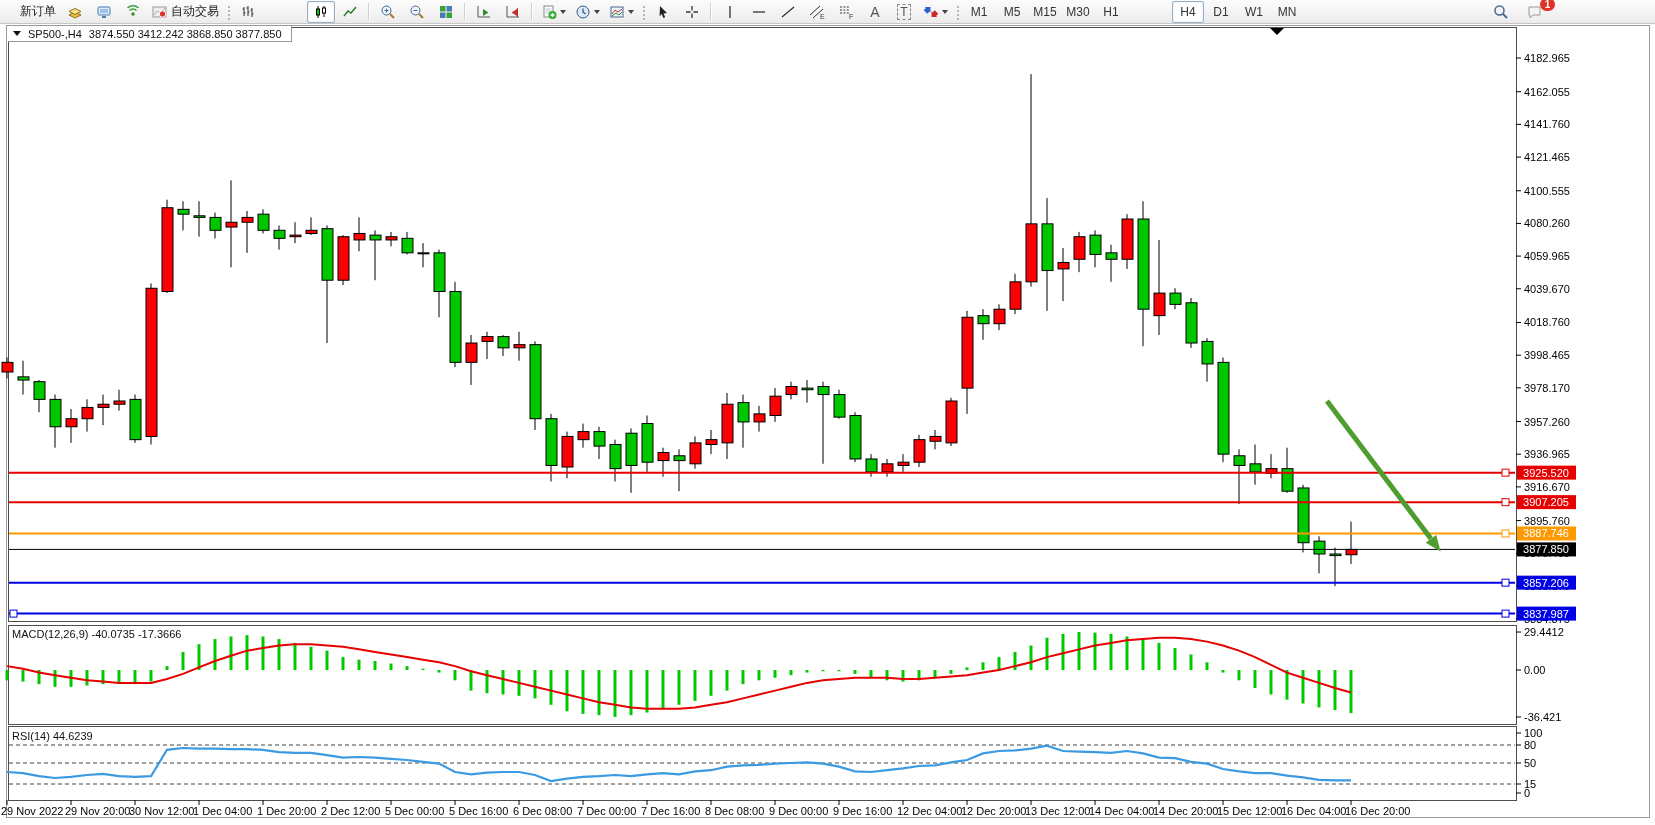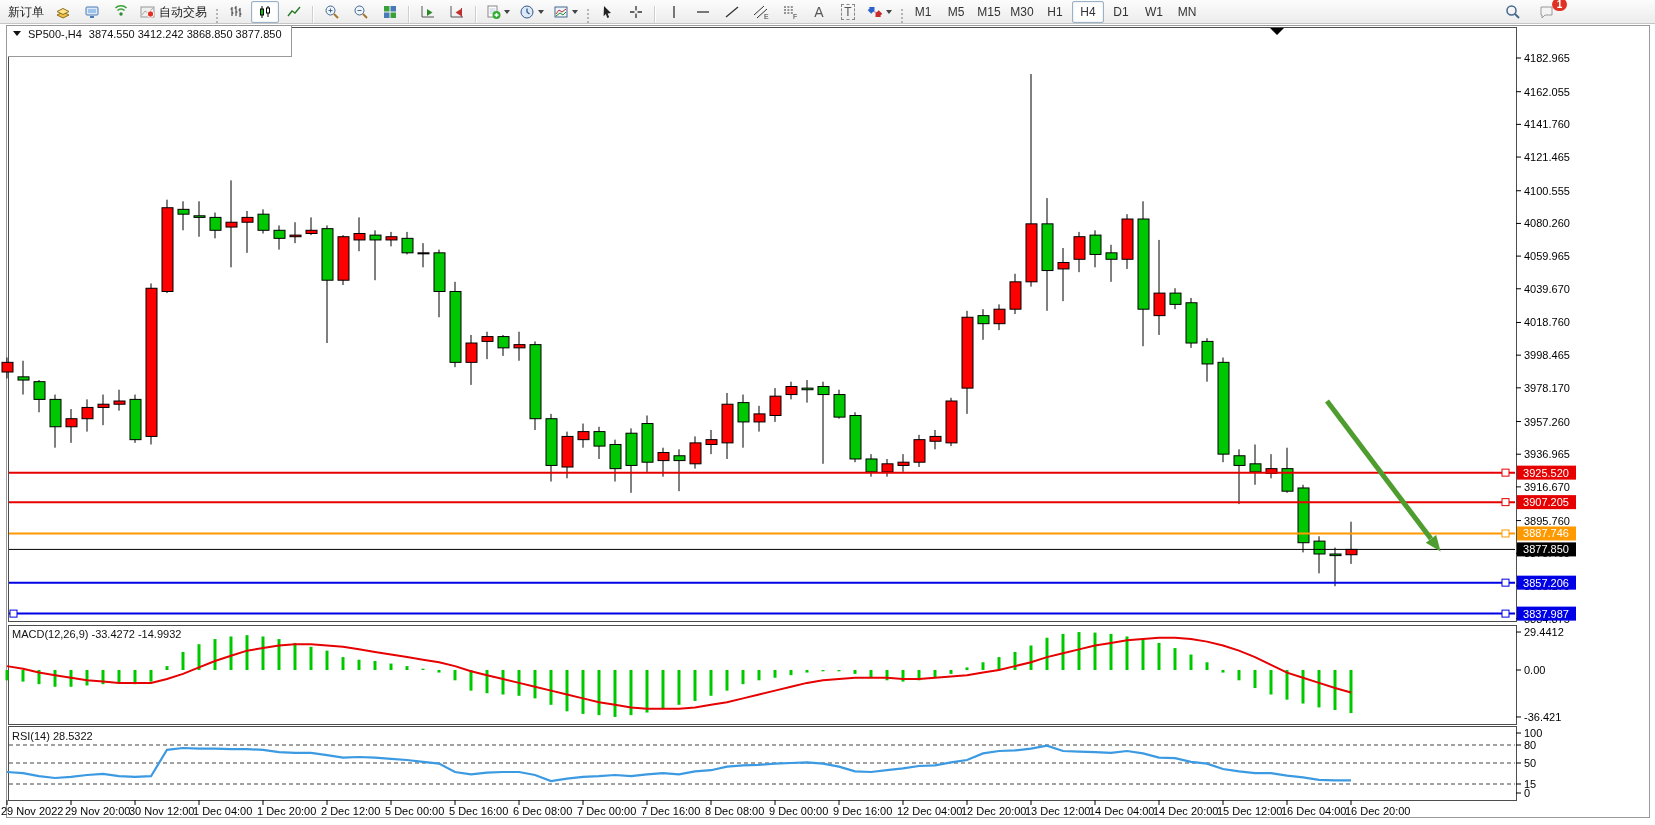--- a/index.html
+++ b/index.html
@@ -1,38 +1,38 @@
 <!DOCTYPE html>
 <html><head>
 <meta charset="utf-8">
 <style>
   html,body{margin:0;padding:0;background:#fff;font-family:"Liberation Sans",sans-serif;}
   #app{position:relative;width:1655px;height:825px;background:#fff;overflow:hidden;}
   
   #toolbar{position:absolute;left:0;top:0;width:1655px;height:24px;
     background:linear-gradient(#fcfcfc,#ececec);border-bottom:1px solid #c6c6c6;
-    display:flex;align-items:flex-end;padding:0 4px;box-sizing:border-box;gap:1px;}
+    display:flex;align-items:center;padding:0 16px;box-sizing:border-box;gap:1px;}
   .tbtn{height:20px;min-width:20px;display:inline-flex;align-items:center;justify-content:center;
     border:1px solid transparent;border-radius:2px;font-size:12px;color:#222;padding:0 3px;cursor:default;}
-  .tbtn.pressed{background:#fff;border-color:#9ab0c4;box-shadow:inset 0 0 2px #cdd8e4;}
+  .tbtn.pressed{background:#fff;border-color:#9ab0c4;box-shadow:inset 0 0 2px #cdd8e4;margin-left:44px;}
   .tf{font-size:12px;color:#333;min-width:24px;}
   .sep{width:1px;height:17px;background:#cfcfcf;border-right:1px solid #fff;margin:0 3px;}
   .grip{width:5px;height:16px;margin:0 2px;
     background-image:radial-gradient(#b5b5b5 1px,transparent 1.2px);background-size:4px 4px;background-position:1px 1px;}
   .caret{width:0;height:0;border-left:3px solid transparent;border-right:3px solid transparent;border-top:4px solid #444;margin-left:3px;}
   .tbtn svg{display:block;}
   .right-icons{margin-left:auto;display:flex;align-items:center;gap:6px;margin-right:90px;}
   .badge{position:absolute;top:-4px;right:-7px;background:#e03224;color:#fff;border-radius:8px;
     font-size:10px;font-weight:bold;min-width:13px;height:13px;line-height:13px;text-align:center;padding:0 1px;}
   .glyph{font-size:12px;color:#333;font-weight:bold;}
   
   #chartwin{position:absolute;left:0;top:24px;width:1655px;height:801px;background:#fff;}
   #chart{position:absolute;left:0;top:0;}
   #titletab{position:absolute;left:8px;top:2px;height:13px;display:flex;align-items:center;gap:7px;
-    background:#fff;border-right:1px solid #999;border-bottom:1px solid #999;padding:1px 9px 16px 5px;font-size:11px;color:#111;z-index:3;}
+    background:#fff;border-right:1px solid #999;border-bottom:1px solid #999;padding:1px 9px 1px 5px;font-size:11px;color:#111;z-index:3;}
   .tri-down{width:0;height:0;border-left:4px solid transparent;border-right:4px solid transparent;border-top:5px solid #111;}
   .panel-label{position:absolute;font-size:11px;color:#111;z-index:3;}
   #macdlabel{left:12px;top:604px;}
   #rsilabel{left:12px;top:706px;}
   text{font-family:"Liberation Sans",sans-serif;}
 </style>
 </head>
 <body>
 
 <div id="app">
@@ -226,22 +226,22 @@
       </div>
     </div>
   </div>
 
   <div id="chartwin">
     <div id="titletab">
       <span class="tri-down"></span>
       <span>SP500-,H4</span>
       <span>3874.550 3412.242 3868.850 3877.850</span>
     </div>
-    <div class="panel-label" id="macdlabel">MACD(12,26,9) -33.4272 -14.9932</div>
-    <div class="panel-label" id="rsilabel">RSI(14) 28.5322</div>
+    <div class="panel-label" id="macdlabel">MACD(12,26,9) -40.0735 -17.3666</div>
+    <div class="panel-label" id="rsilabel">RSI(14) 44.6239</div>
     <svg id="chart" width="1655" height="801" viewBox="0 0 1655 801">
         <g>
           <rect x="6.5" y="1.5" width="1643" height="792" fill="#fff" stroke="#9a9a9a"></rect>
           <rect x="8.5" y="3.5" width="1508" height="594" fill="#fff" stroke="#4d4d4d"></rect>
           <rect x="8.5" y="601.5" width="1508" height="99" fill="#fff" stroke="#4d4d4d"></rect>
           <rect x="8.5" y="702.5" width="1508" height="74" fill="#fff" stroke="#4d4d4d"></rect>
           <polygon points="1270,4 1284,4 1277,11" fill="#000"></polygon>
         </g>
         <g>
           <line x1="1516" y1="34.01237099402532" x2="1521" y2="34.01237099402532" stroke="#000"></line>

